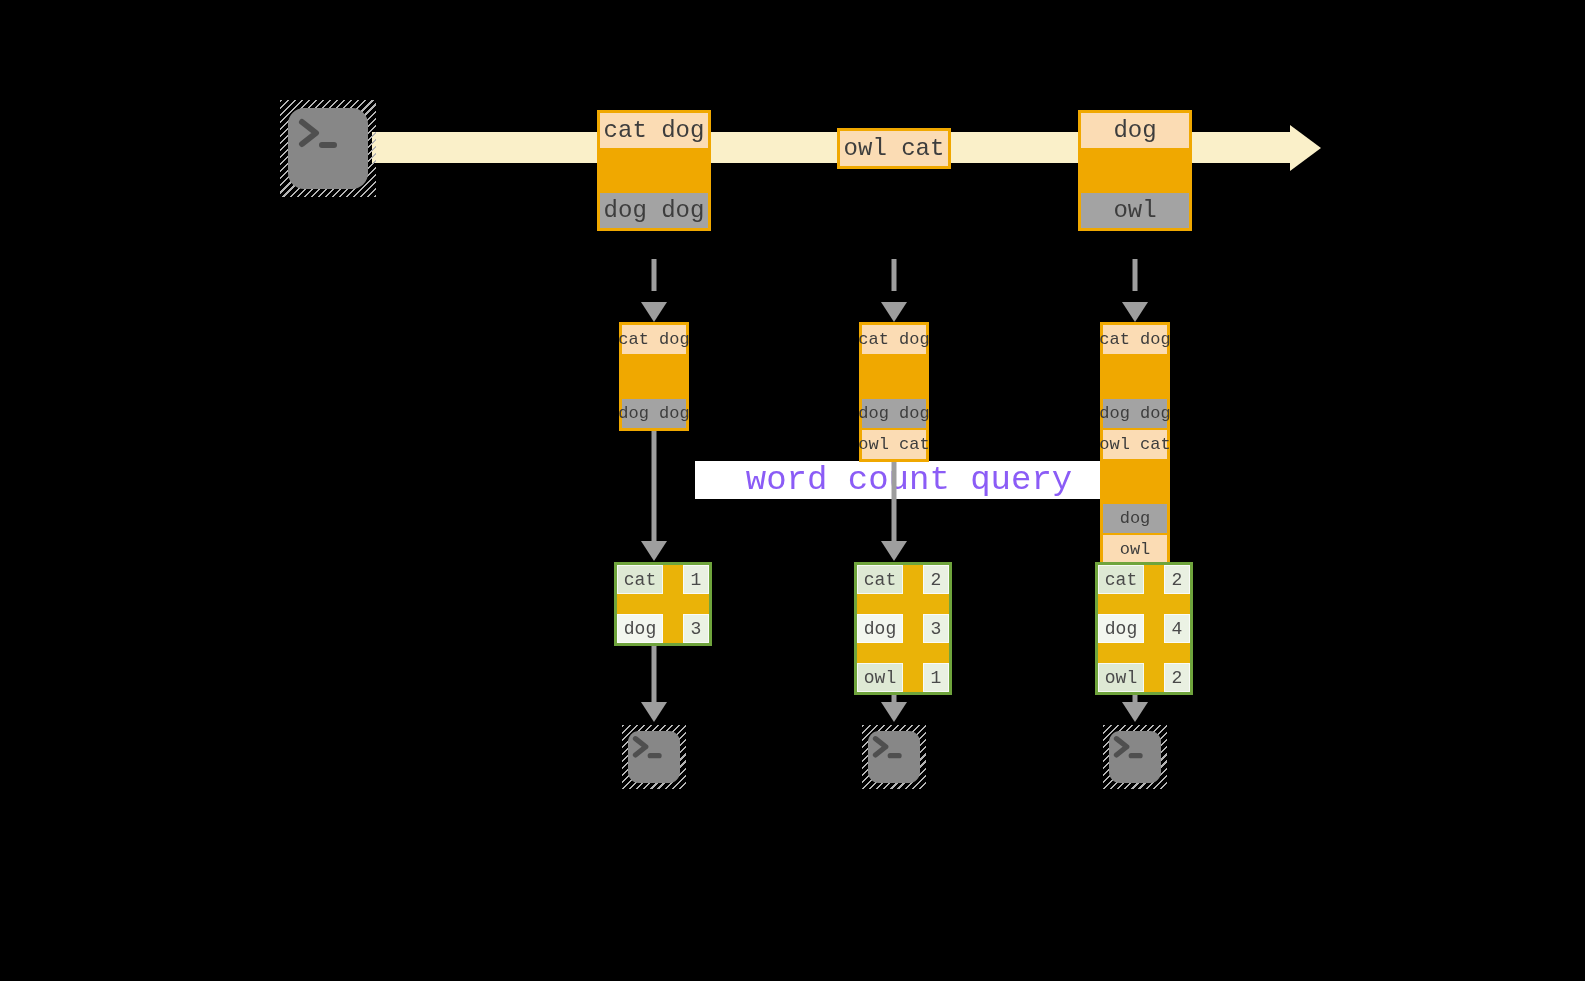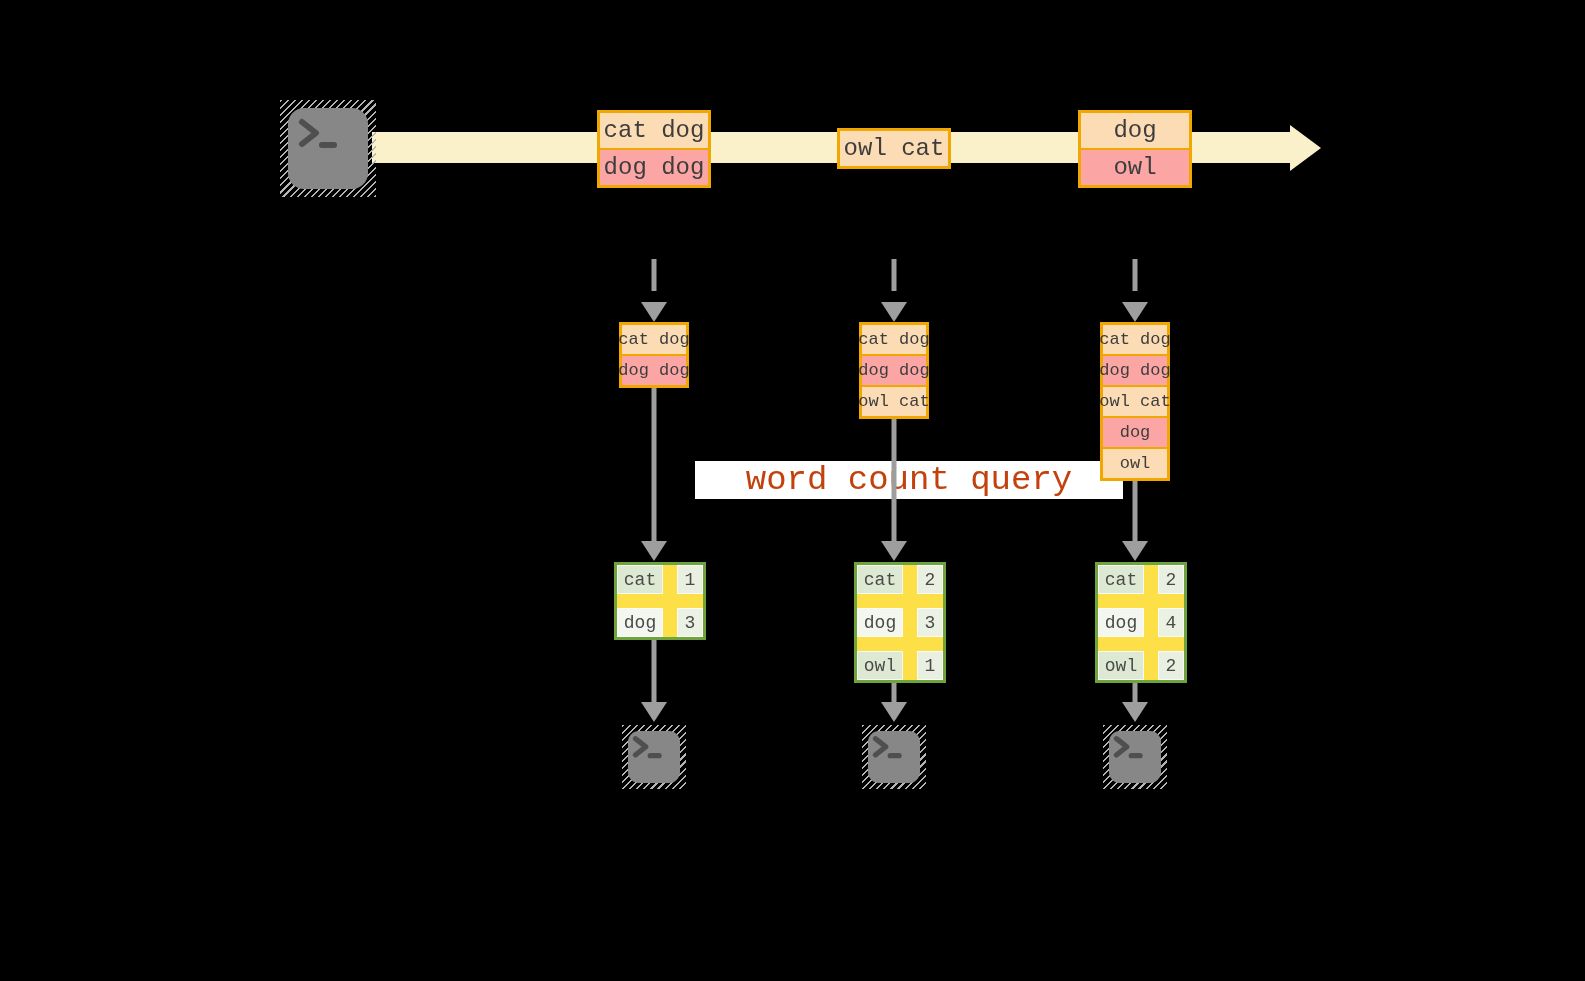--- a/index.html
+++ b/index.html
@@ -25,33 +25,33 @@
   
   .obox{position:absolute;display:flex;flex-direction:column;gap:2px;
         background:#F0A800;border:3px solid #F0A800;z-index:3;}
   .obox .row{display:flex;align-items:center;justify-content:center;
              color:#3d3d3d;white-space:nowrap;}
   .stream-box{width:108px;}
   .stream-box .row{height:35px;font-size:24px;}
   .stack{width:64px;}
   .stack .row{height:29px;font-size:17px;}
   .fill-a{background:#FBDCB4;}
-  .fill-b{background:#fca5a5;}
+  .fill-b{background:#a3a3a3;margin-top:43px;}
 
   
   .banner{position:absolute;left:695px;top:461px;width:428px;height:38px;background:#fff;
           z-index:1;display:flex;align-items:flex-end;justify-content:center;
-          font-size:34px;font-weight:300;color:#c2410c;}
+          font-size:34px;font-weight:300;color:#8b5cf6;}
 
   
   .arrows{position:absolute;left:0;top:0;z-index:2;}
 
   
-  .gtable{position:absolute;display:grid;grid-template-columns:46px 26px;gap:14px;
-          background:#fde047;border:3px solid #6FA43C;z-index:3;}
+  .gtable{position:absolute;display:grid;grid-template-columns:46px 26px;gap:20px;
+          background:#eab308;border:3px solid #6FA43C;z-index:3;}
   .gcell{height:29px;display:flex;align-items:center;justify-content:center;
          font-size:18px;color:#4a4a4a;box-shadow:inset 0 0 0 1px rgba(255,255,255,.75);}
   .gw-odd{background:#DEE9D4;}
   .gc-odd{background:#E9F0E1;}
   .gw-even{background:#F3F7EF;}
   .gc-even{background:#EBF2E4;}
 
   .z3{z-index:3;}
 </style>
 </head>

